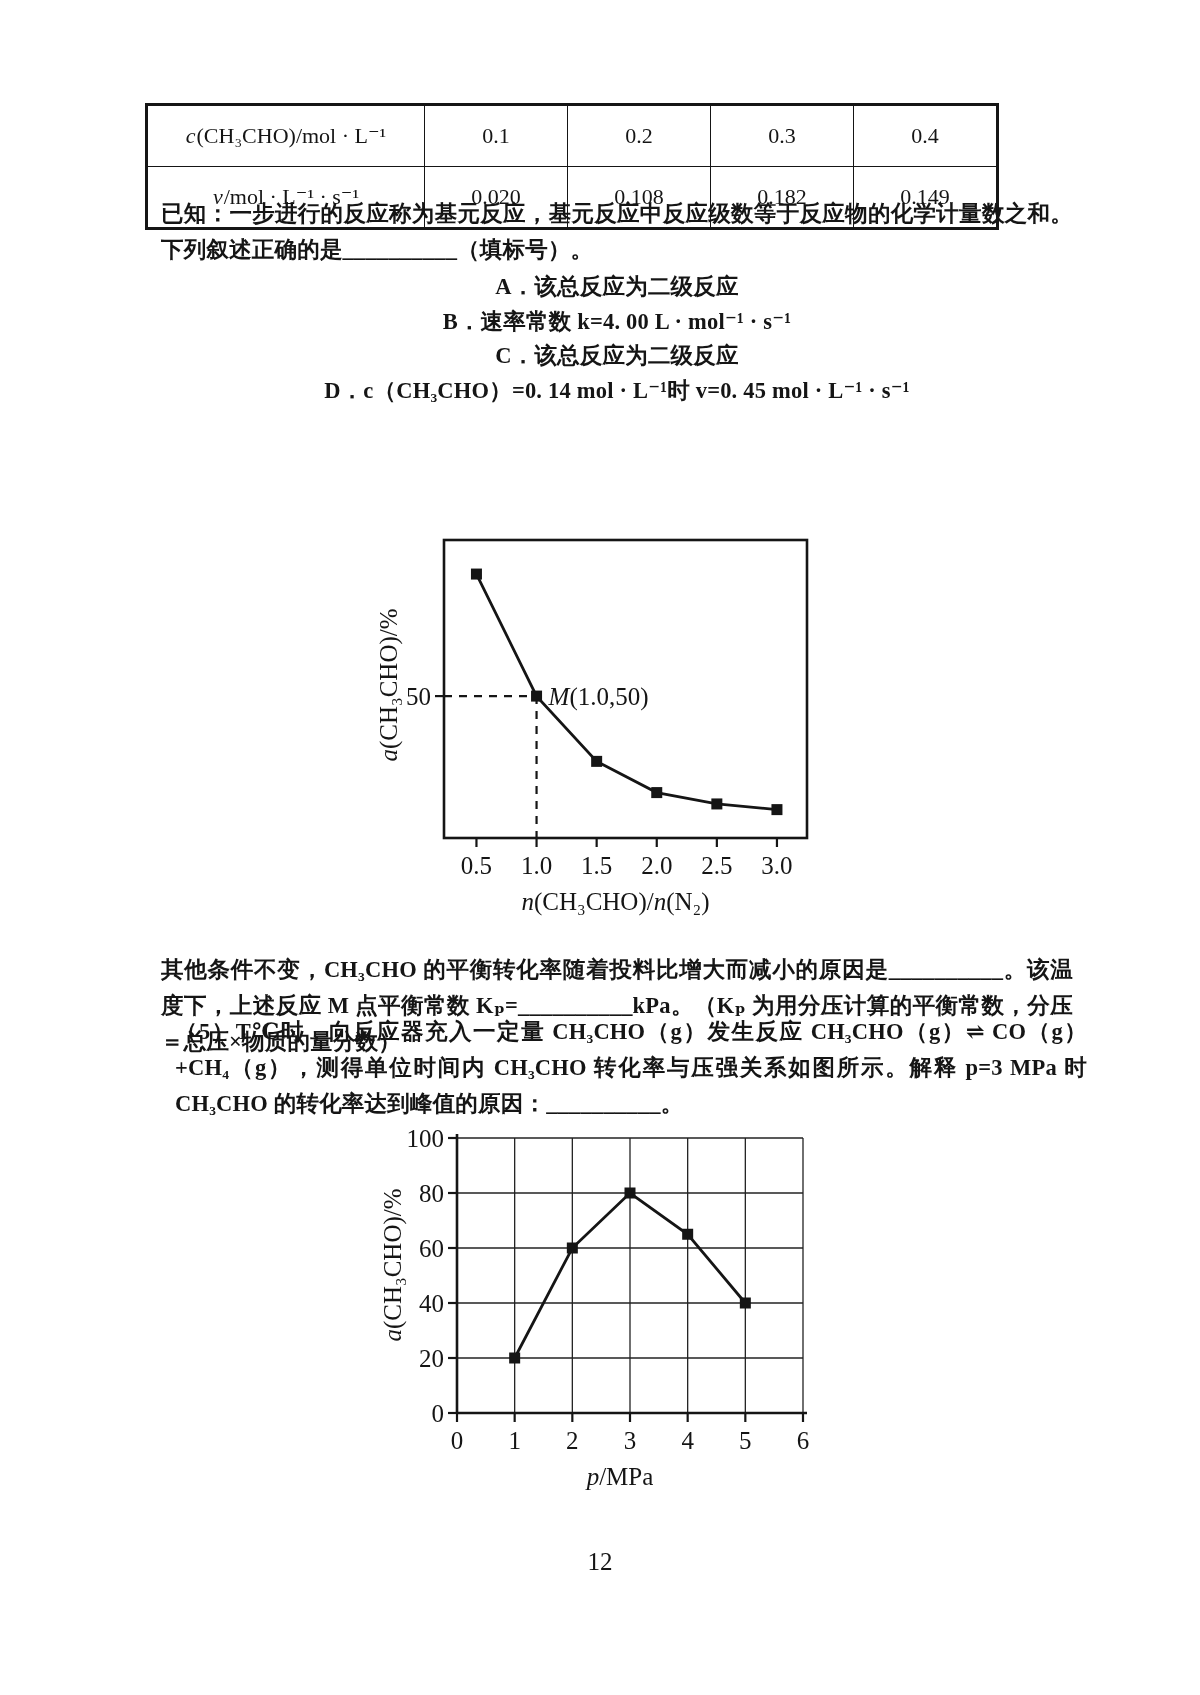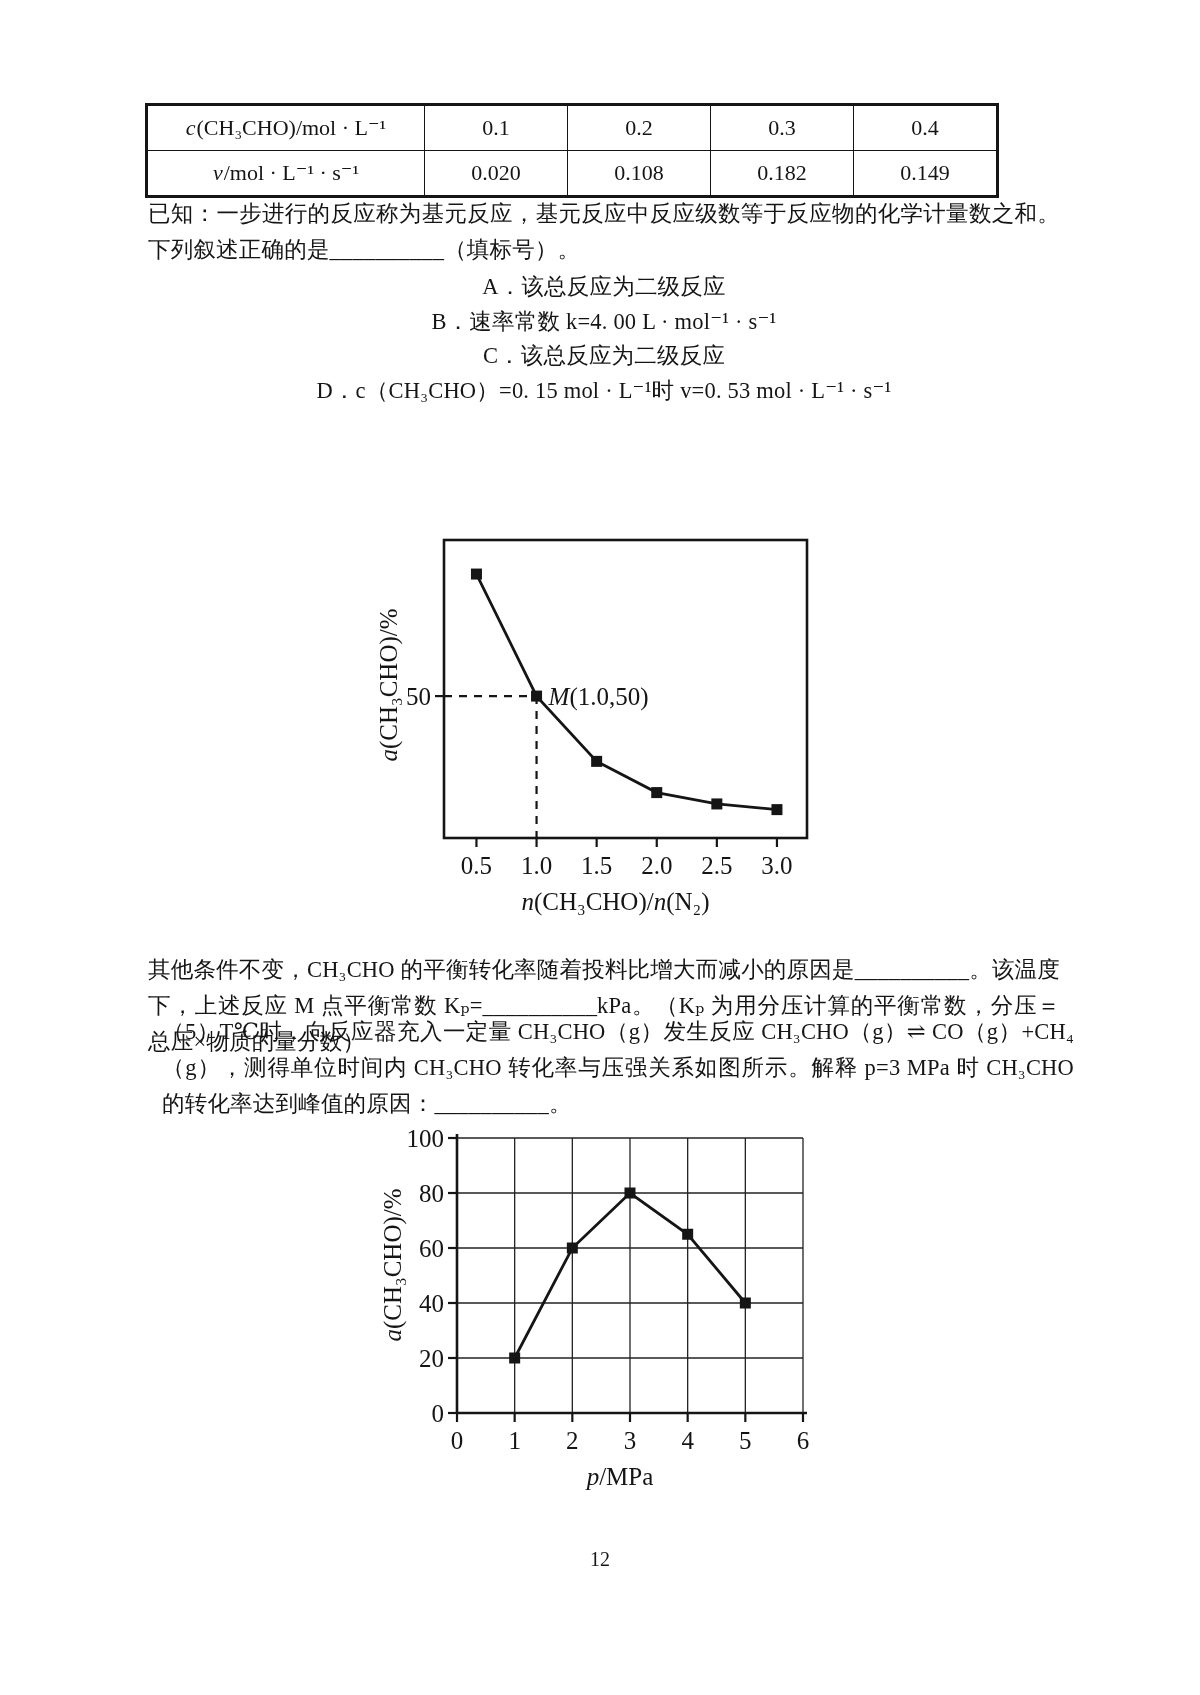--- a/index.html
+++ b/index.html
@@ -14,42 +14,42 @@
   
   table.datatable {
     position:absolute; left:145px; top:103px;
     border-collapse:collapse;
     border:3px solid #151515;
     table-layout:fixed;
   }
   table.datatable td {
     border:1.6px solid #151515;
     text-align:center; vertical-align:middle;
-    font-size:22px; height:44px; padding:0 4px;
+    font-size:22px; height:44px; padding:8px 4px;
     white-space:nowrap;
   }
   td.hcell { width:268px; }
   td.vcell { width:134px;margin-left:32px; }
   .sym { font-style:italic; padding-right:1px; }
   
   .para {
-    position:absolute; left:148px; width:912px;
+    position:absolute; left:161px; width:912px;
     font-size:22.5px; line-height:36px;
-    text-align:justify; letter-spacing:0.2px;
+    text-align:justify; letter-spacing:0.2px;font-weight:bold;
   }
   .opts { line-height:34.5px; text-align:center; }
   .opts div { white-space:nowrap; }
   
   svg.chart { position:absolute; overflow:visible; }
   svg.chart text.tick  { font-family:"Liberation Serif","DejaVu Serif","DejaVu Sans",serif; font-size:25px; fill:#151515; }
   svg.chart text.axlabel { font-family:"Liberation Serif","DejaVu Serif","DejaVu Sans",serif; font-size:25px; fill:#151515; }
   svg.chart text.annot { font-family:"Liberation Serif","DejaVu Serif","DejaVu Sans",serif; font-size:25px; fill:#151515; }
   .pageno {
     position:absolute; left:0; top:1548px; width:100%;
-    text-align:center; font-size:20px;
+    text-align:center; font-size:25px;
   }
 </style>
 </head>
 <body>
 
 <div class="page">
 
   <table class="datatable">
     <tbody>
         <tr>
@@ -68,21 +68,21 @@
     </tr>
   </tbody>
     </table>
 
   <div class="para" style="top:196px;">已知：一步进行的反应称为基元反应，基元反应中反应级数等于反应物的化学计量数之和。下列叙述正确的是__________（填标号）。</div>
 
   <div class="para opts" style="top:270px;">
     <div>A．该总反应为二级反应</div>
     <div>B．速率常数 k=4. 00 L · mol⁻¹ · s⁻¹</div>
     <div>C．该总反应为二级反应</div>
-    <div>D．c（CH₃CHO）=0. 15 mol · L⁻¹时 v=0. 53 mol · L⁻¹ · s⁻¹</div>
+    <div>D．c（CH₃CHO）=0. 14 mol · L⁻¹时 v=0. 45 mol · L⁻¹ · s⁻¹</div>
   </div>
 
 
   <svg id="chart1" class="chart" style="left:335px; top:515px;" width="510" height="400">
       <rect x="109" y="25" width="363" height="298" fill="none" stroke="#151515" stroke-width="2.6"></rect>
       <line x1="141.45364238410596" y1="323" x2="141.45364238410596" y2="332" stroke="#151515" stroke-width="2.2"></line>
       <text x="141.45364238410596" y="359" text-anchor="middle" class="tick">0.5</text>
       <line x1="201.55298013245033" y1="323" x2="201.55298013245033" y2="332" stroke="#151515" stroke-width="2.2"></line>
       <text x="201.55298013245033" y="359" text-anchor="middle" class="tick">1.0</text>
       <line x1="261.6523178807947" y1="323" x2="261.6523178807947" y2="332" stroke="#151515" stroke-width="2.2"></line>

